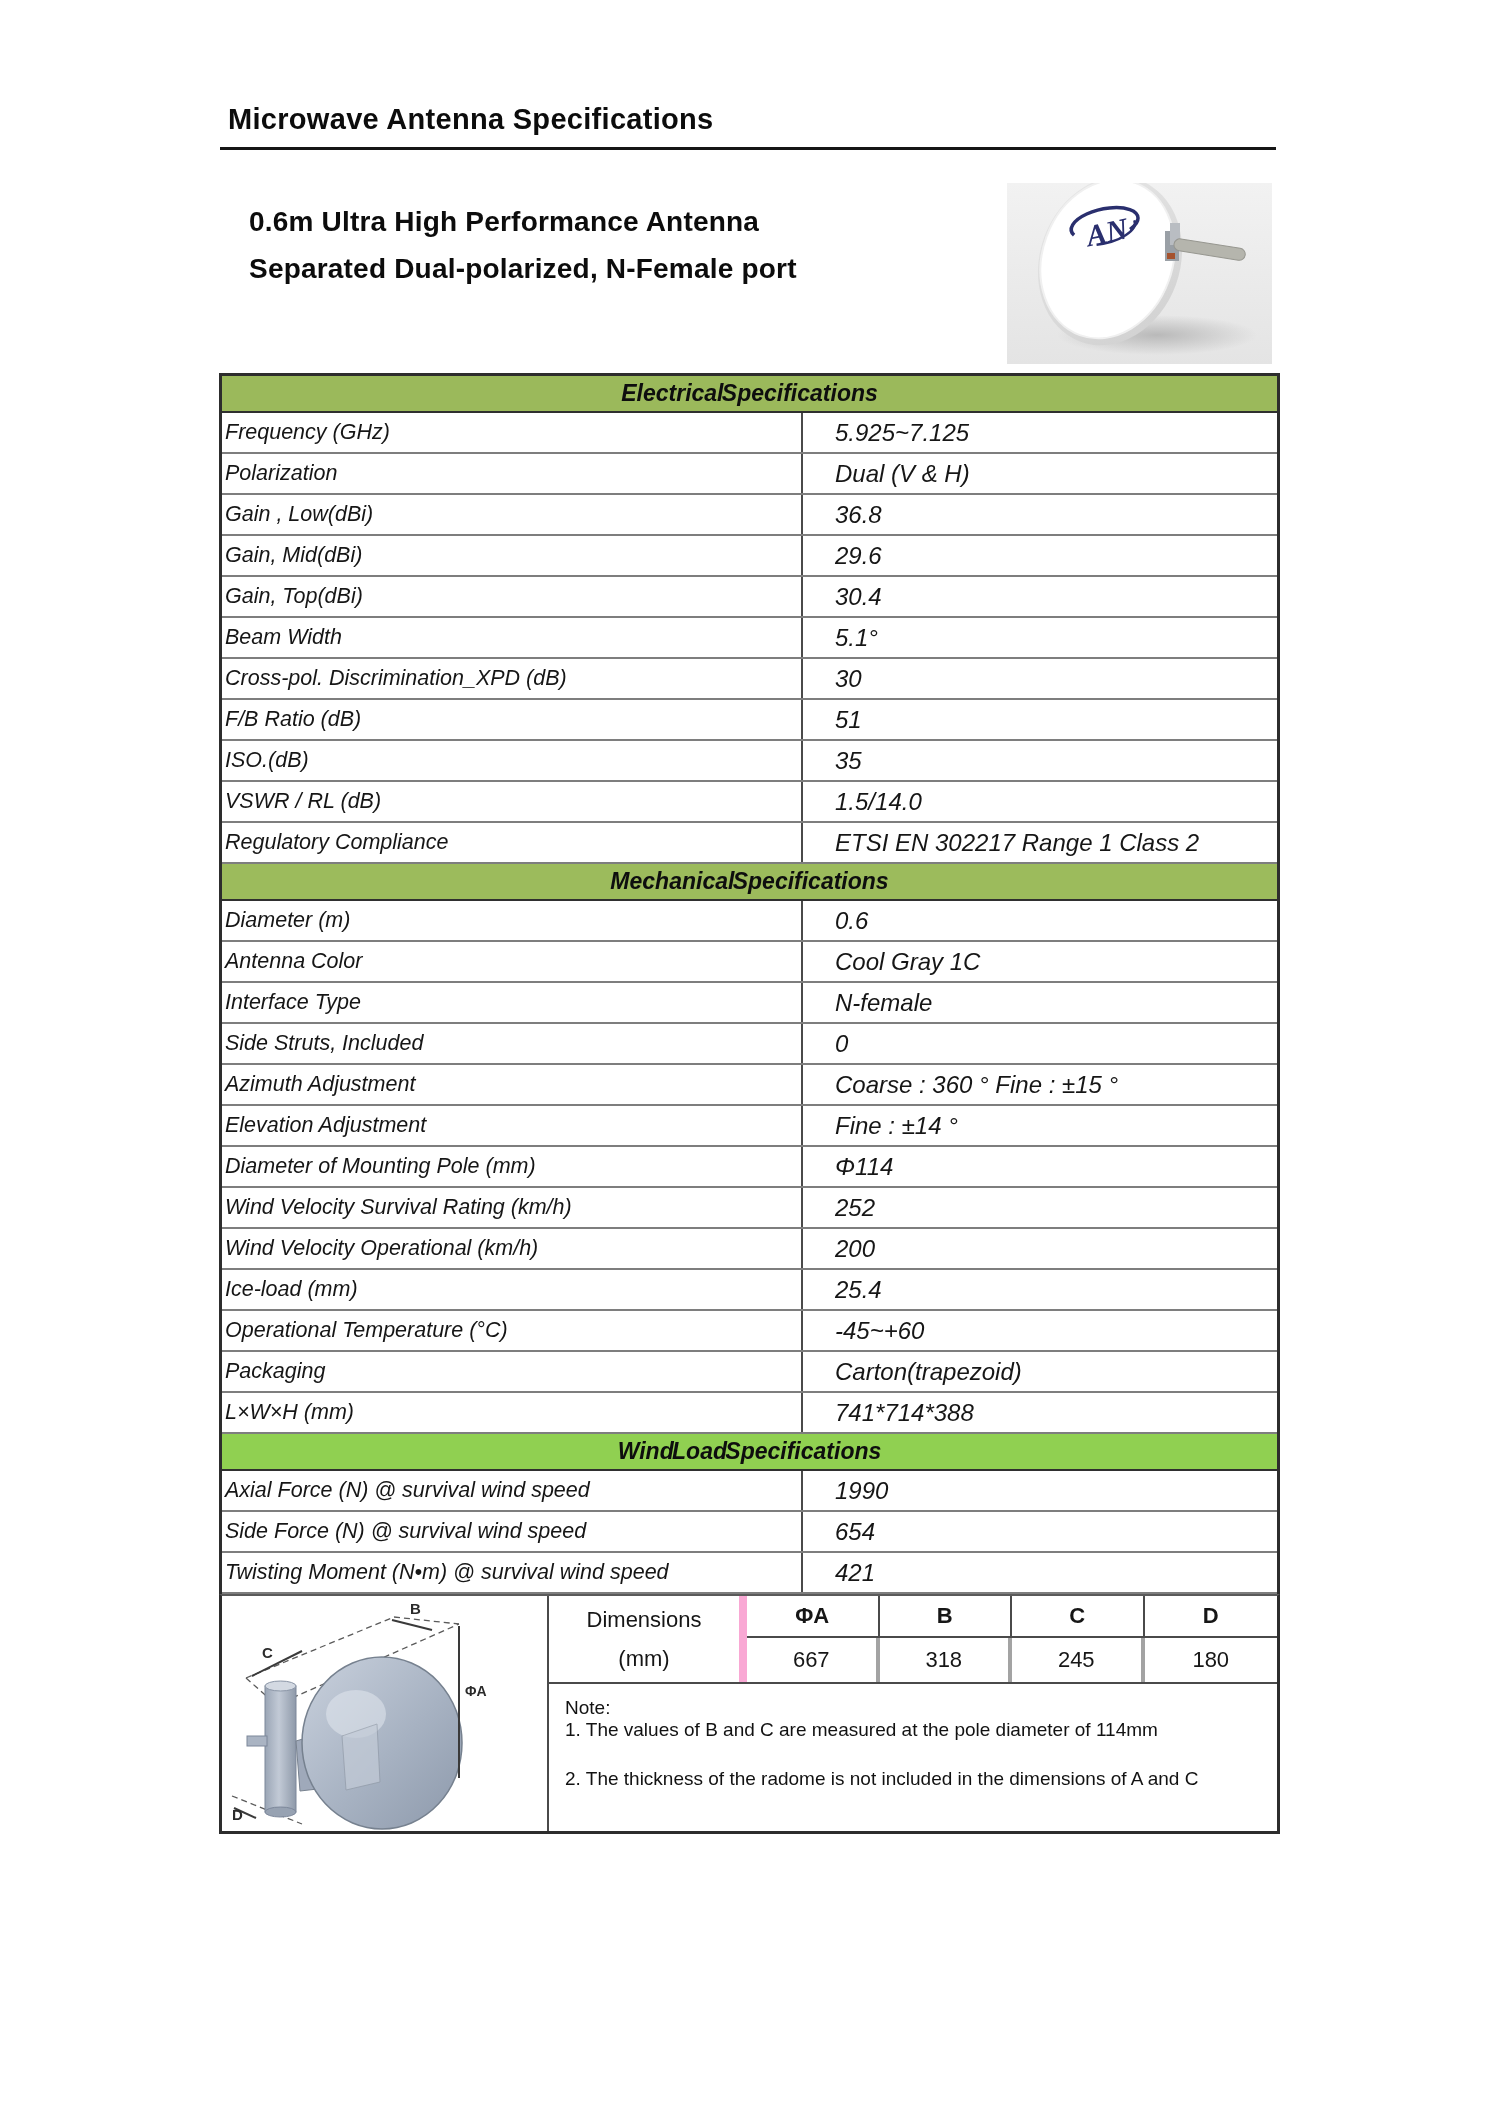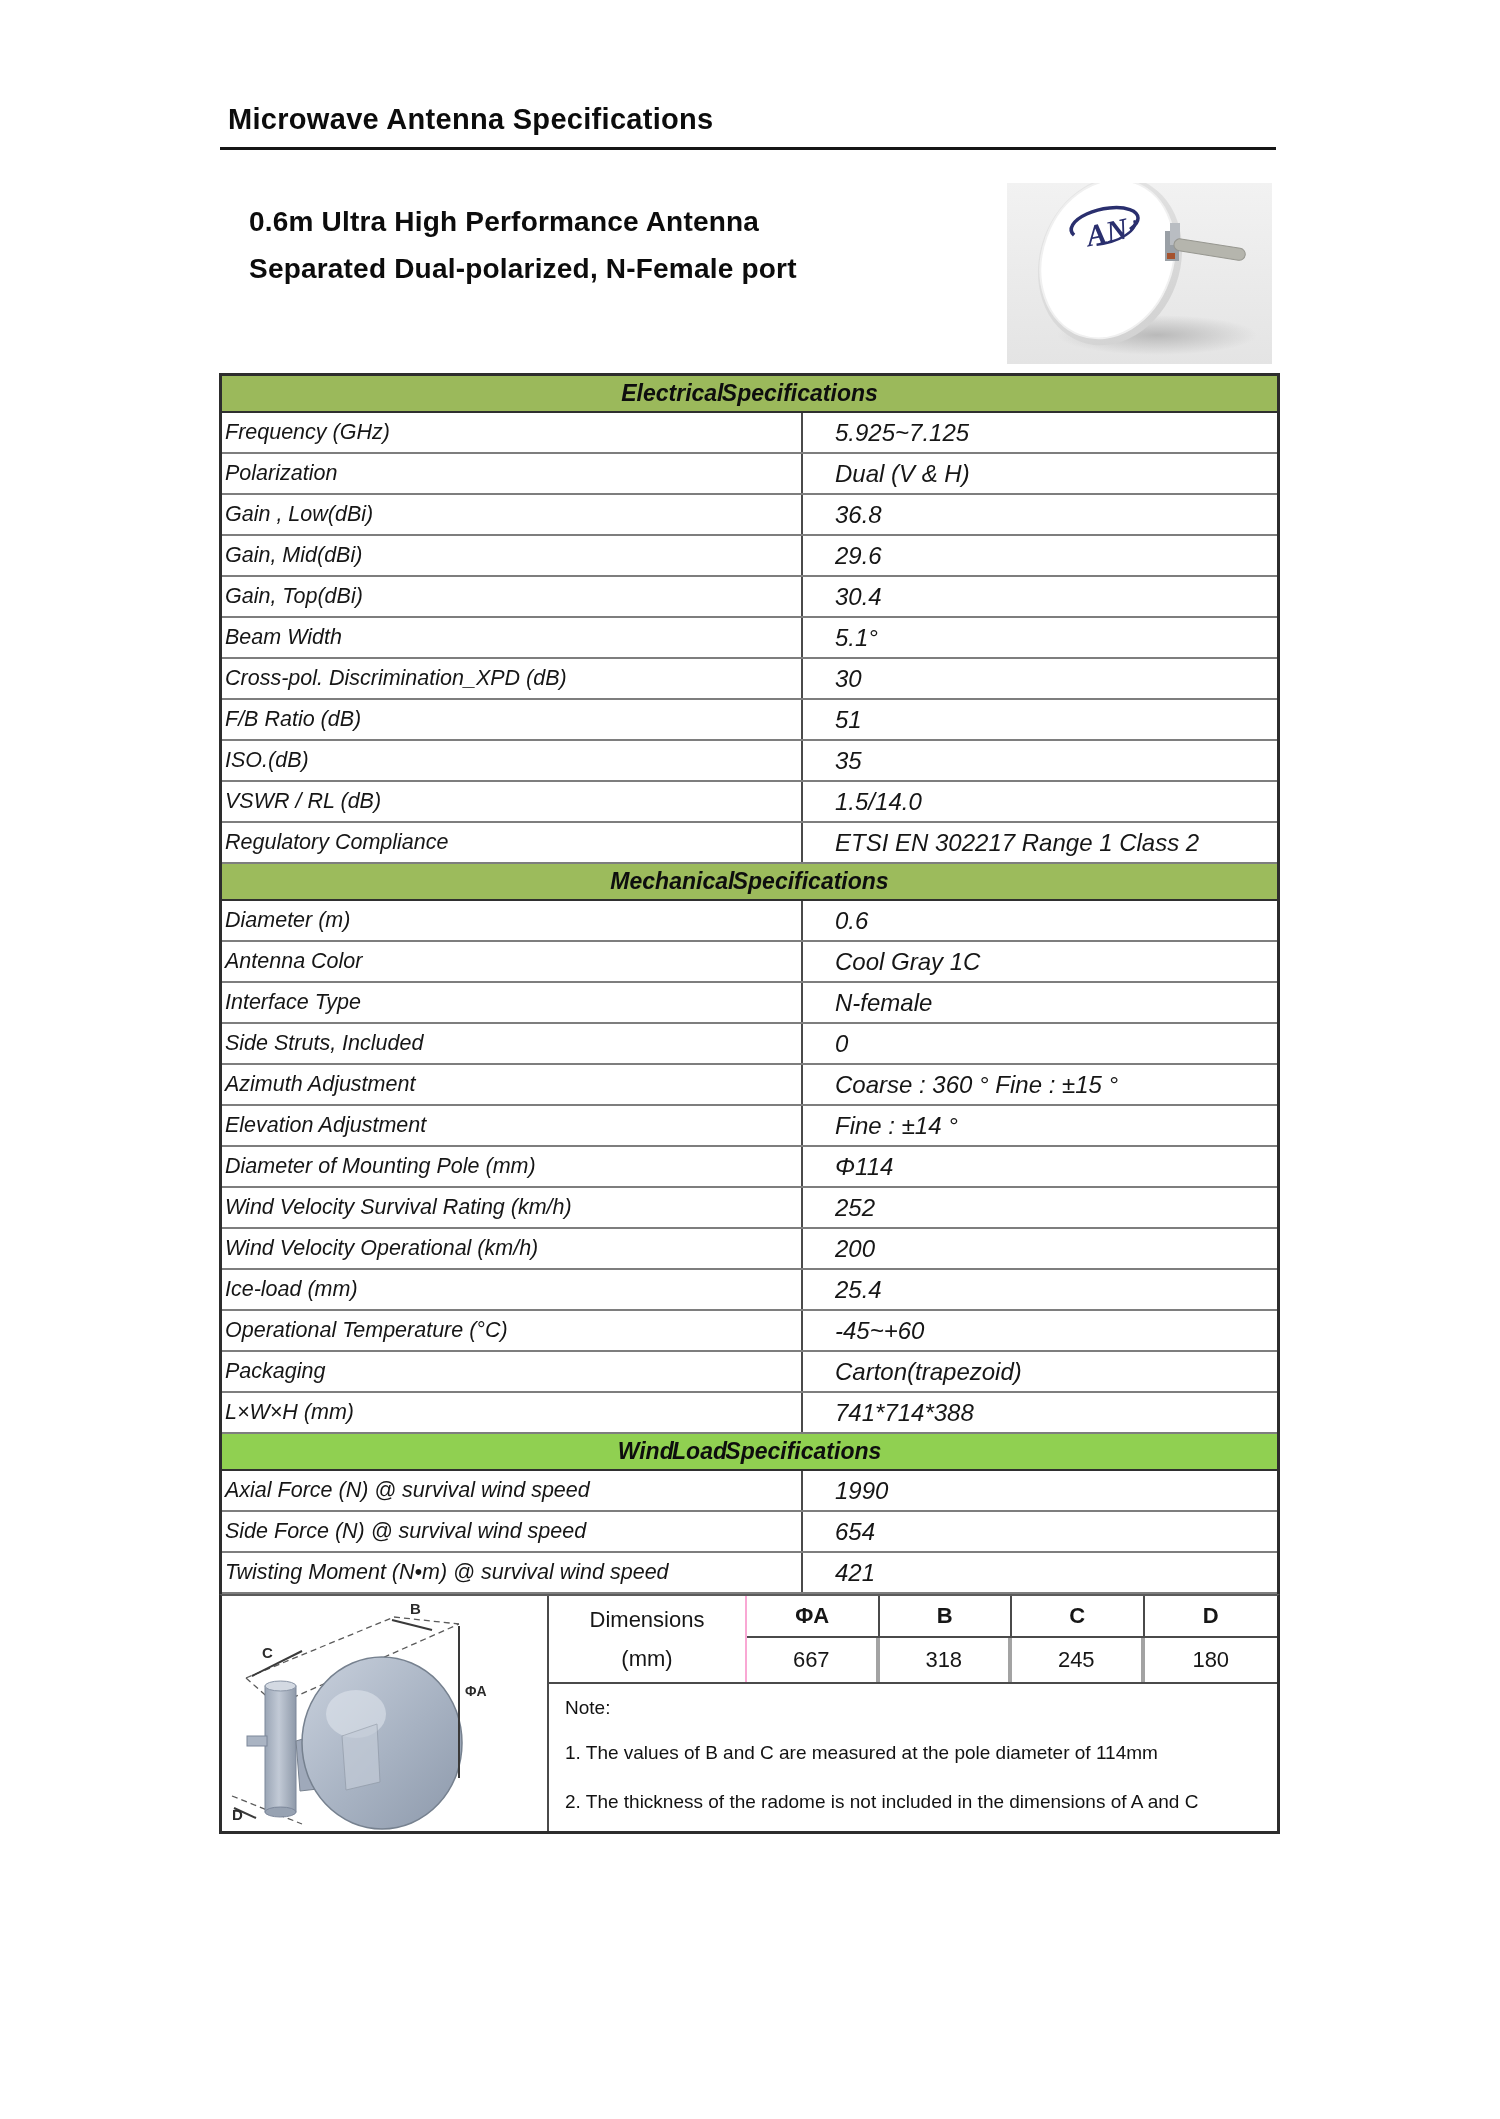--- a/index.html
+++ b/index.html
@@ -52,36 +52,36 @@
     border: 3px solid #2d2d2d; border-top: 2px solid #5a5a5a;
     height: 240px; display: flex; background: #fff;
   }
   .diagram-cell { width: 327px; border-right: 2px solid #4a4a4a; position: relative; }
   .right-col { flex: 1; display: flex; flex-direction: column; }
   .mini-table {
     display: grid; grid-template-columns: 198px 1fr 1fr 1fr 1fr;
     grid-template-rows: 42px 44px; border-bottom: 2px solid #4a4a4a;
   }
   .mini-dim {
-    grid-row: 1 / 3; border-right: 2px solid #f9a8d4;
+    grid-row: 1 / 3; border-right: 8px solid #f9a8d4;
     display: flex; flex-direction: column; align-items: center; justify-content: center;
     gap: 13px; font-size: 22px;
   }
   .mini-head {
     border-right: 2px solid #4a4a4a; border-bottom: 2px solid #4a4a4a;
     display: flex; align-items: center; justify-content: center;
     font-weight: bold; font-size: 22px;
   }
   .mini-val {
     border-right: 4px solid #a3a3a3;
     display: flex; align-items: center; justify-content: center; font-size: 22px;
   }
   .mini-head.last, .mini-val.last { border-right: none; }
   .note-area { flex: 1; padding: 13px 14px 0 16px; font-size: 19px; color: #121212; }
-  .note-label { margin-bottom: 23px; }
+  .note-label { }
   .note-item { margin-bottom: 27px; white-space: nowrap; }
 </style>
 </head>
 <body>
 
 <div class="doc-title">Microwave Antenna Specifications</div>
 <div class="title-rule"></div>
 <div class="doc-subtitle">
   <div>0.6m Ultra High Performance Antenna</div>
   <div>Separated Dual-polarized, N-Female port</div>

